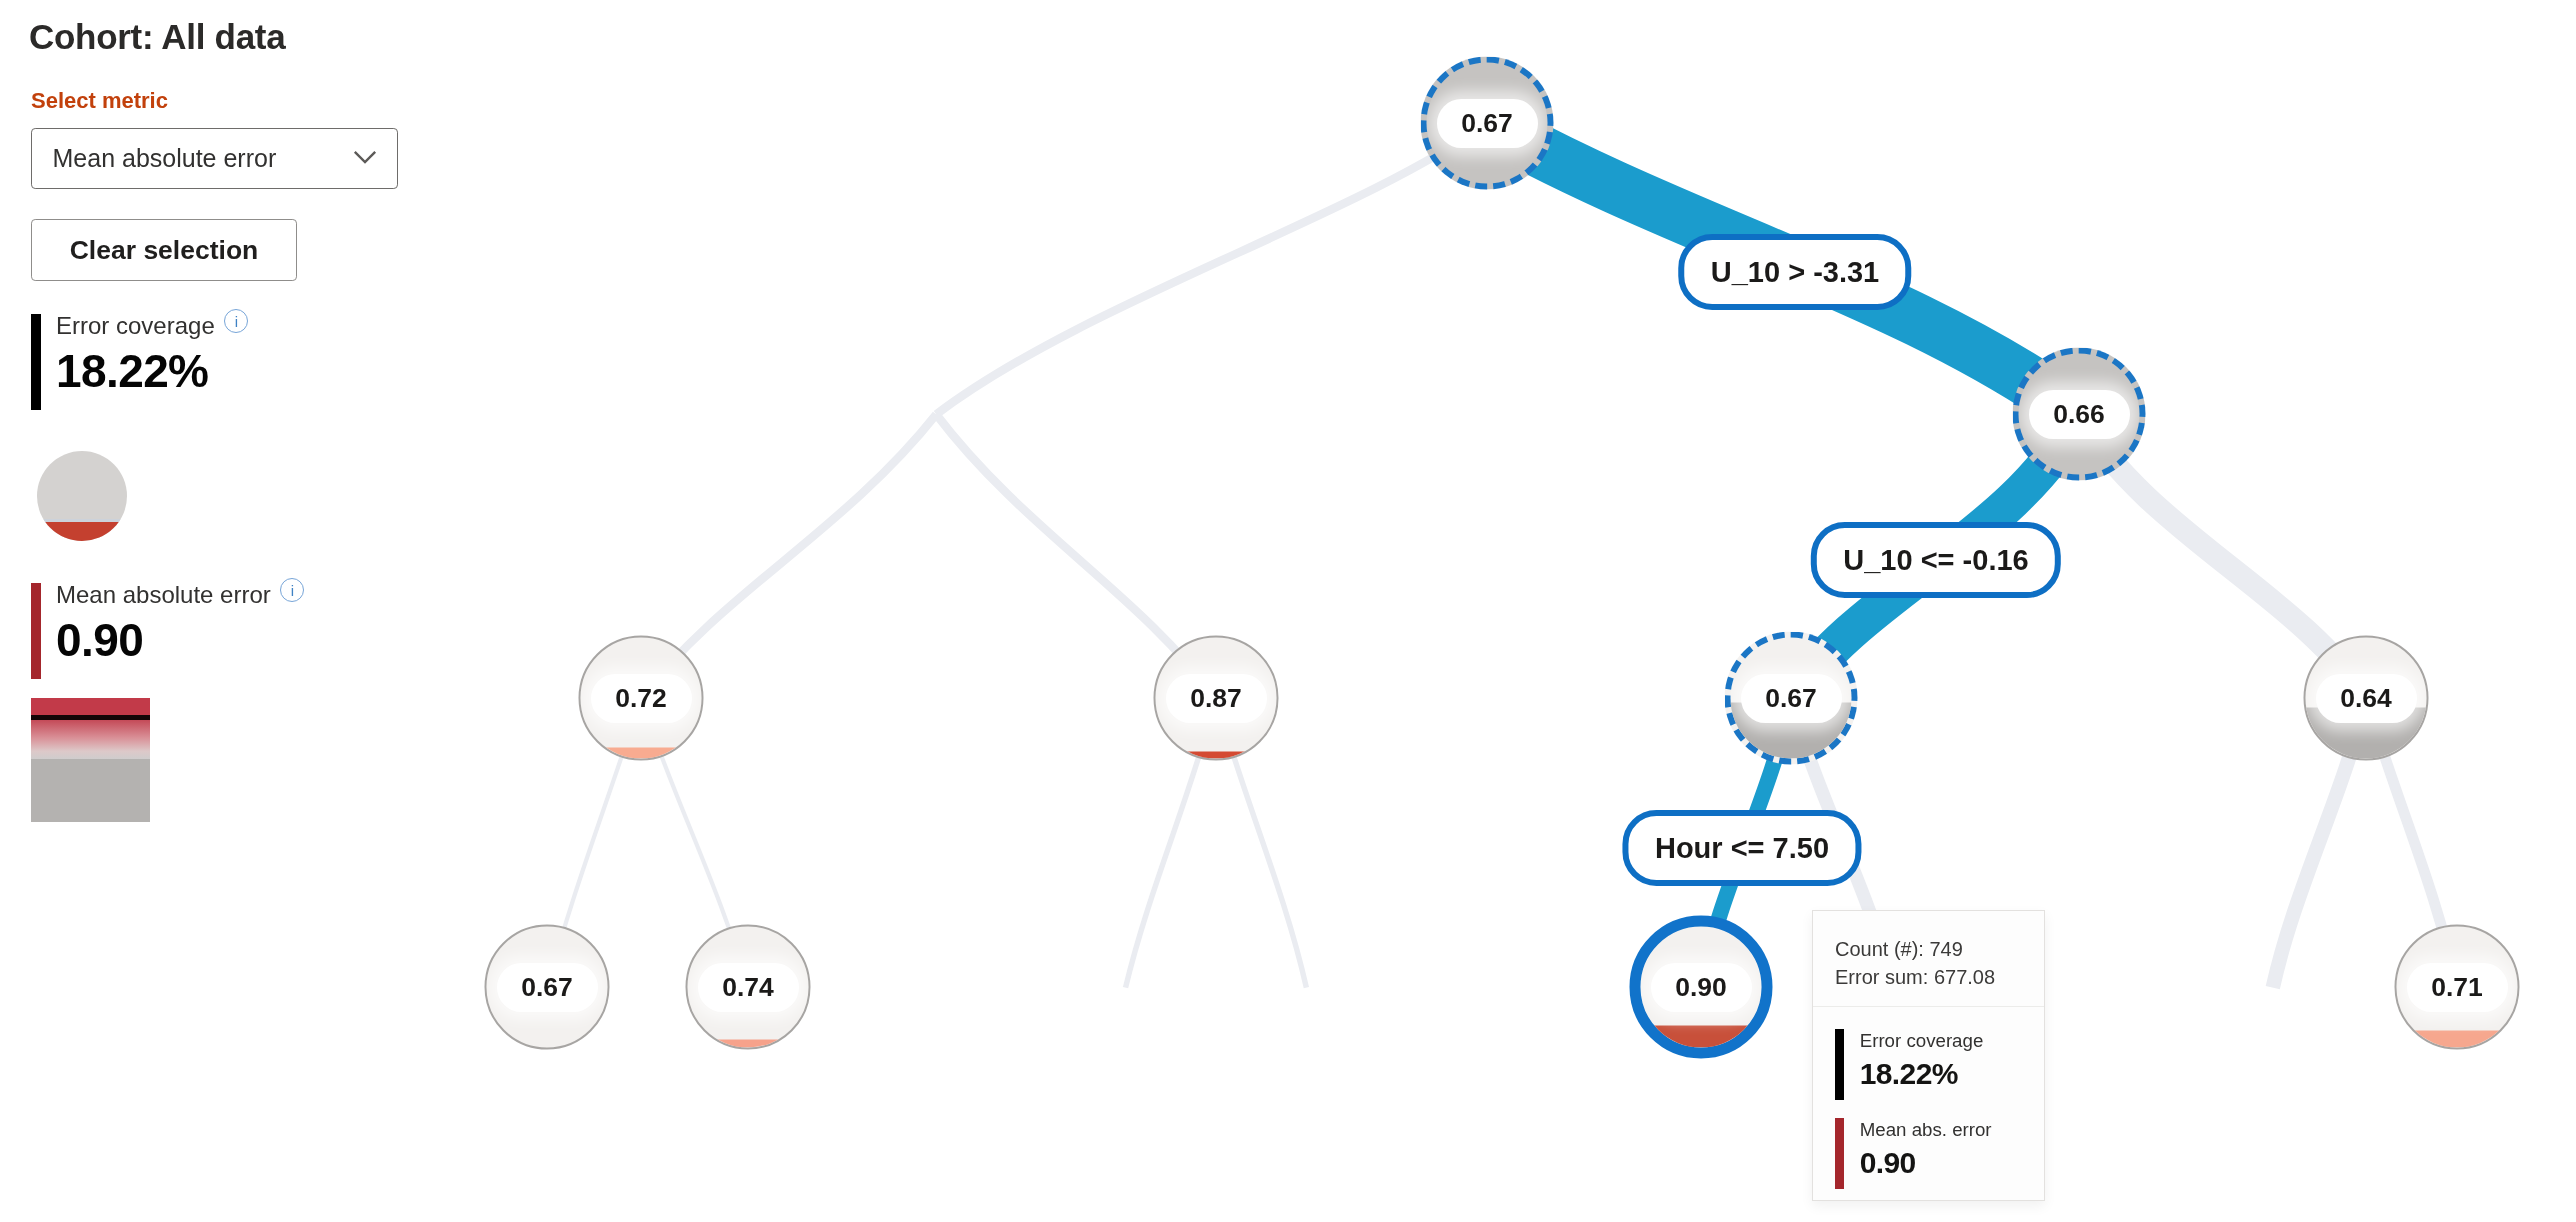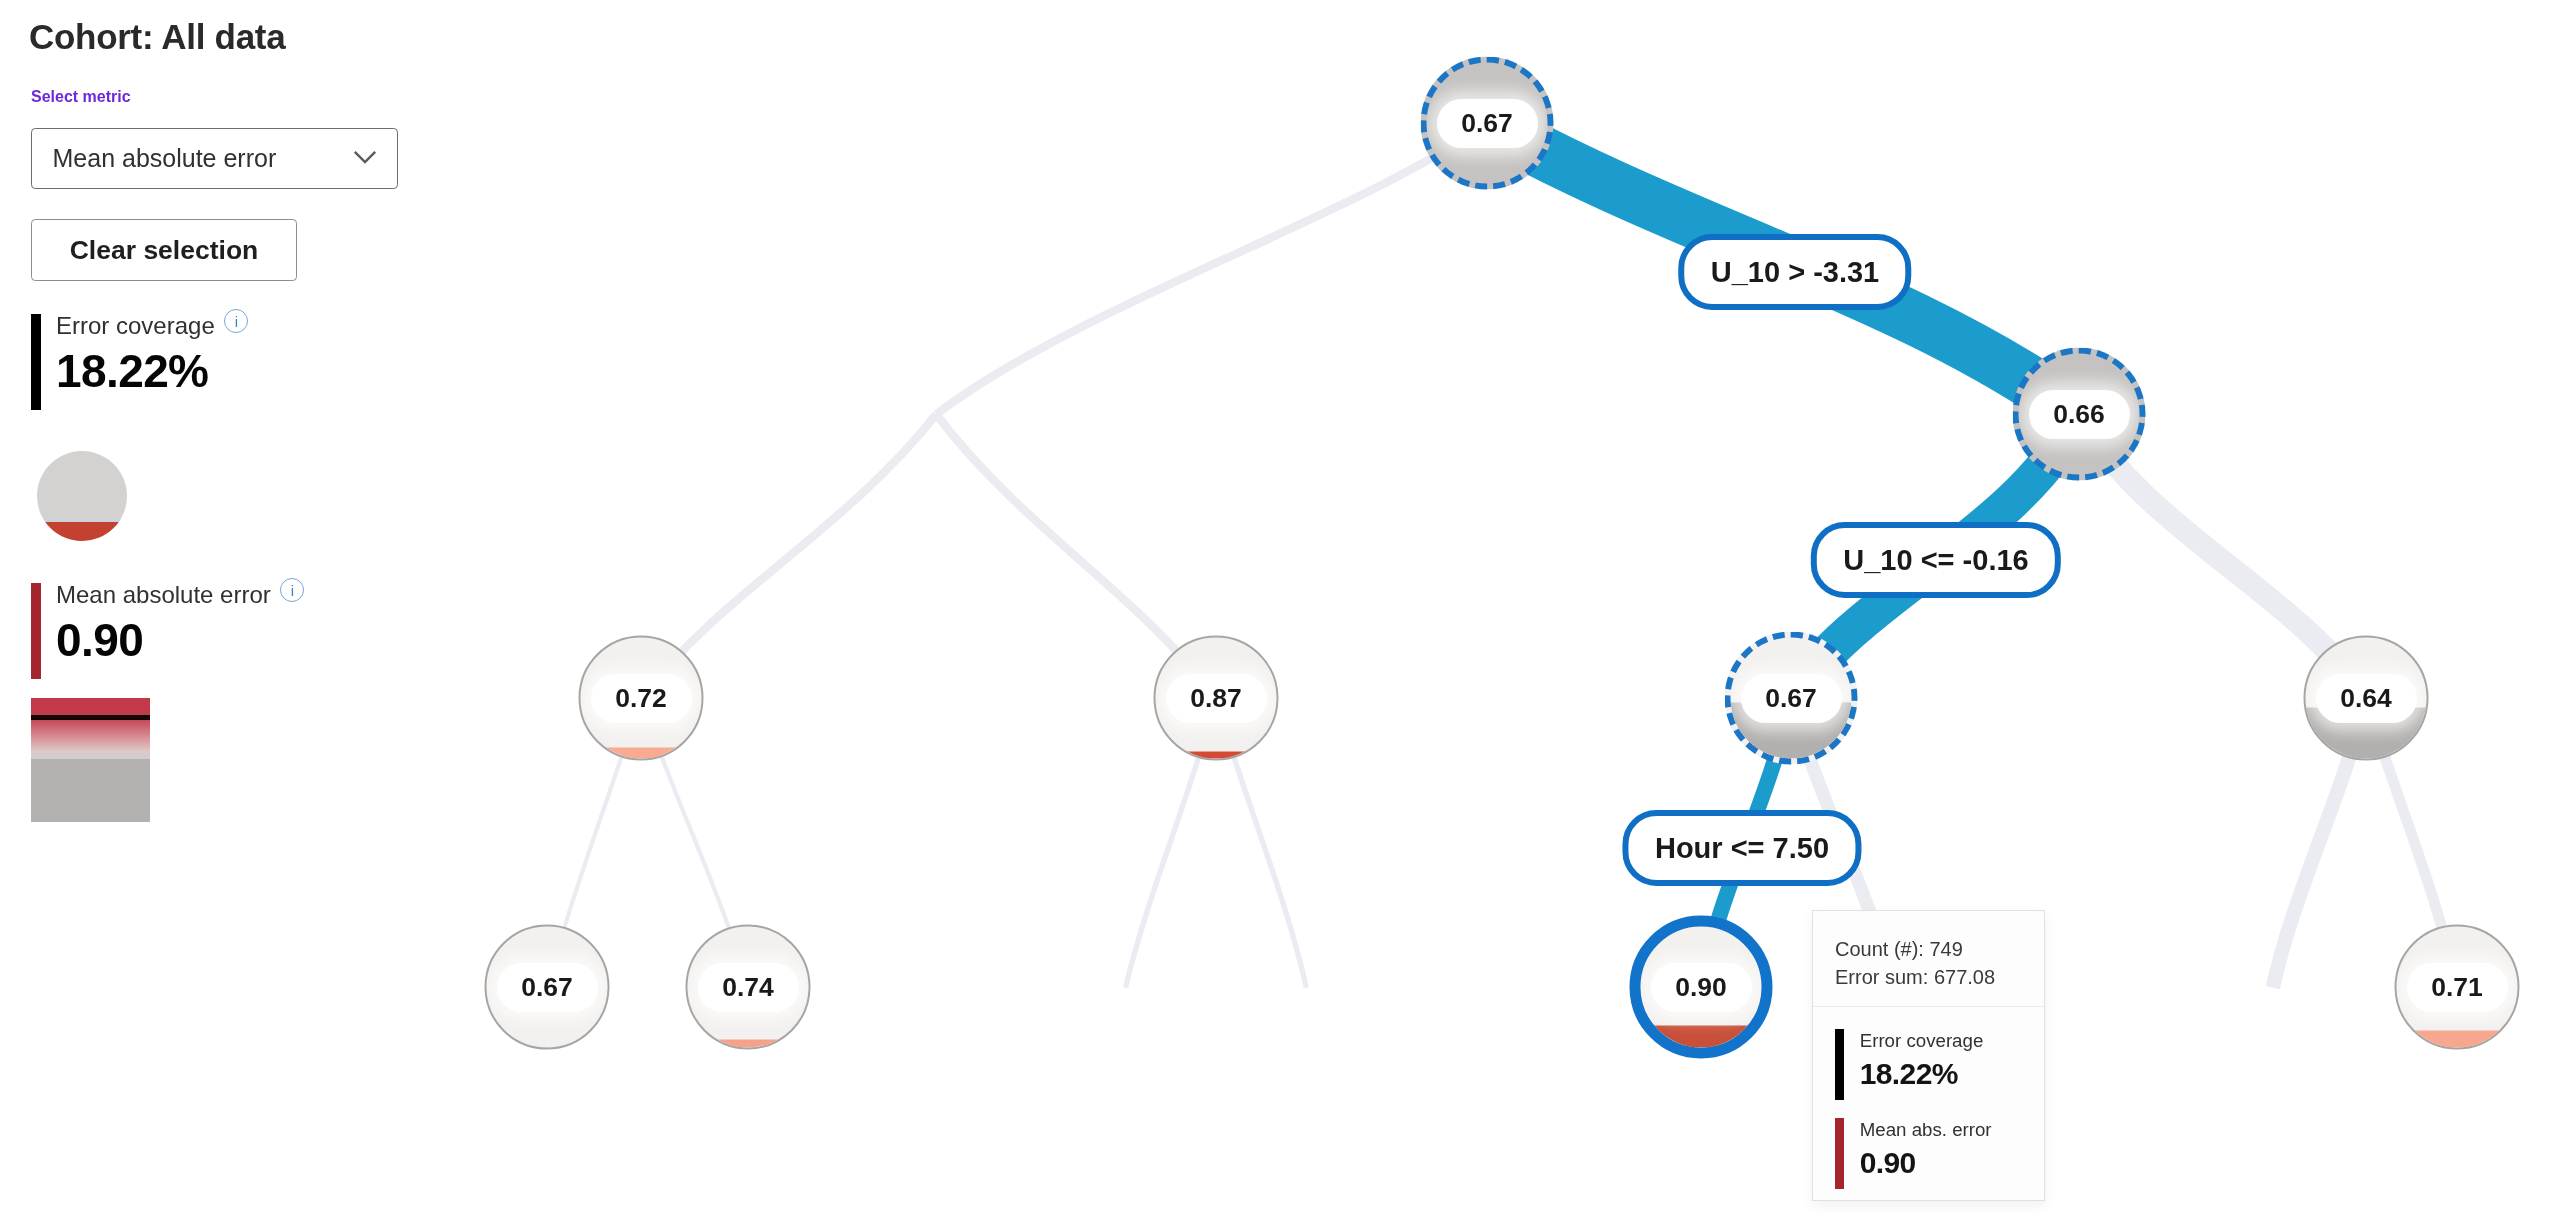--- a/index.html
+++ b/index.html
@@ -2,21 +2,21 @@
 <html style="font-size:9.6px"><head>
 <meta charset="utf-8">
 <style>
   html,body{margin:0;padding:0;background:#ffffff;}
   #canvas{position:relative;width:2576px;height:1223px;background:#ffffff;overflow:hidden;
           font-family:"Liberation Sans","DejaVu Sans",sans-serif;color:#201f1e;}
 
   
   .sidebar{position:absolute;left:0;top:0;width:422px;height:1223px;}
   .cohort-title{position:absolute;left:29px;top:17px;font-size:35px;font-weight:700;color:#2b2a29;letter-spacing:-0.3px;text-align:right;}
-  .select-metric-label{position:absolute;left:31px;top:88px;font-size:16px;font-weight:700;color:#6d28d9;}
+  .select-metric-label{position:absolute;left:31px;top:88px;font-size:22px;font-weight:700;color:#c2410c;}
   .dropdown{position:absolute;left:31px;top:128px;width:367px;height:61px;border:1.8px solid #6e6c6a;border-radius:4.2px;
             background:#fff;display:flex;align-items:center;justify-content:space-between;padding:0 20.5px;box-sizing:border-box;cursor:pointer;}
   .dropdown-text{font-size:25px;color:#323130;}
   .btn-clear{position:absolute;left:31px;top:219px;width:264px;height:60px;border:1.8px solid #8f8d8b;border-radius:4.2px;
              background:#fff;display:flex;align-items:center;justify-content:center;font-size:26.5px;font-weight:700;color:#201f1e;cursor:pointer;}
 
   .metric-block{position:absolute;left:31px;}
   .vbar{position:absolute;left:0;top:2.4px;width:9.6px;}
   .vbar.black{background:#000;height:96px;}
   .vbar.red{background:#a4262c;height:96px;}

